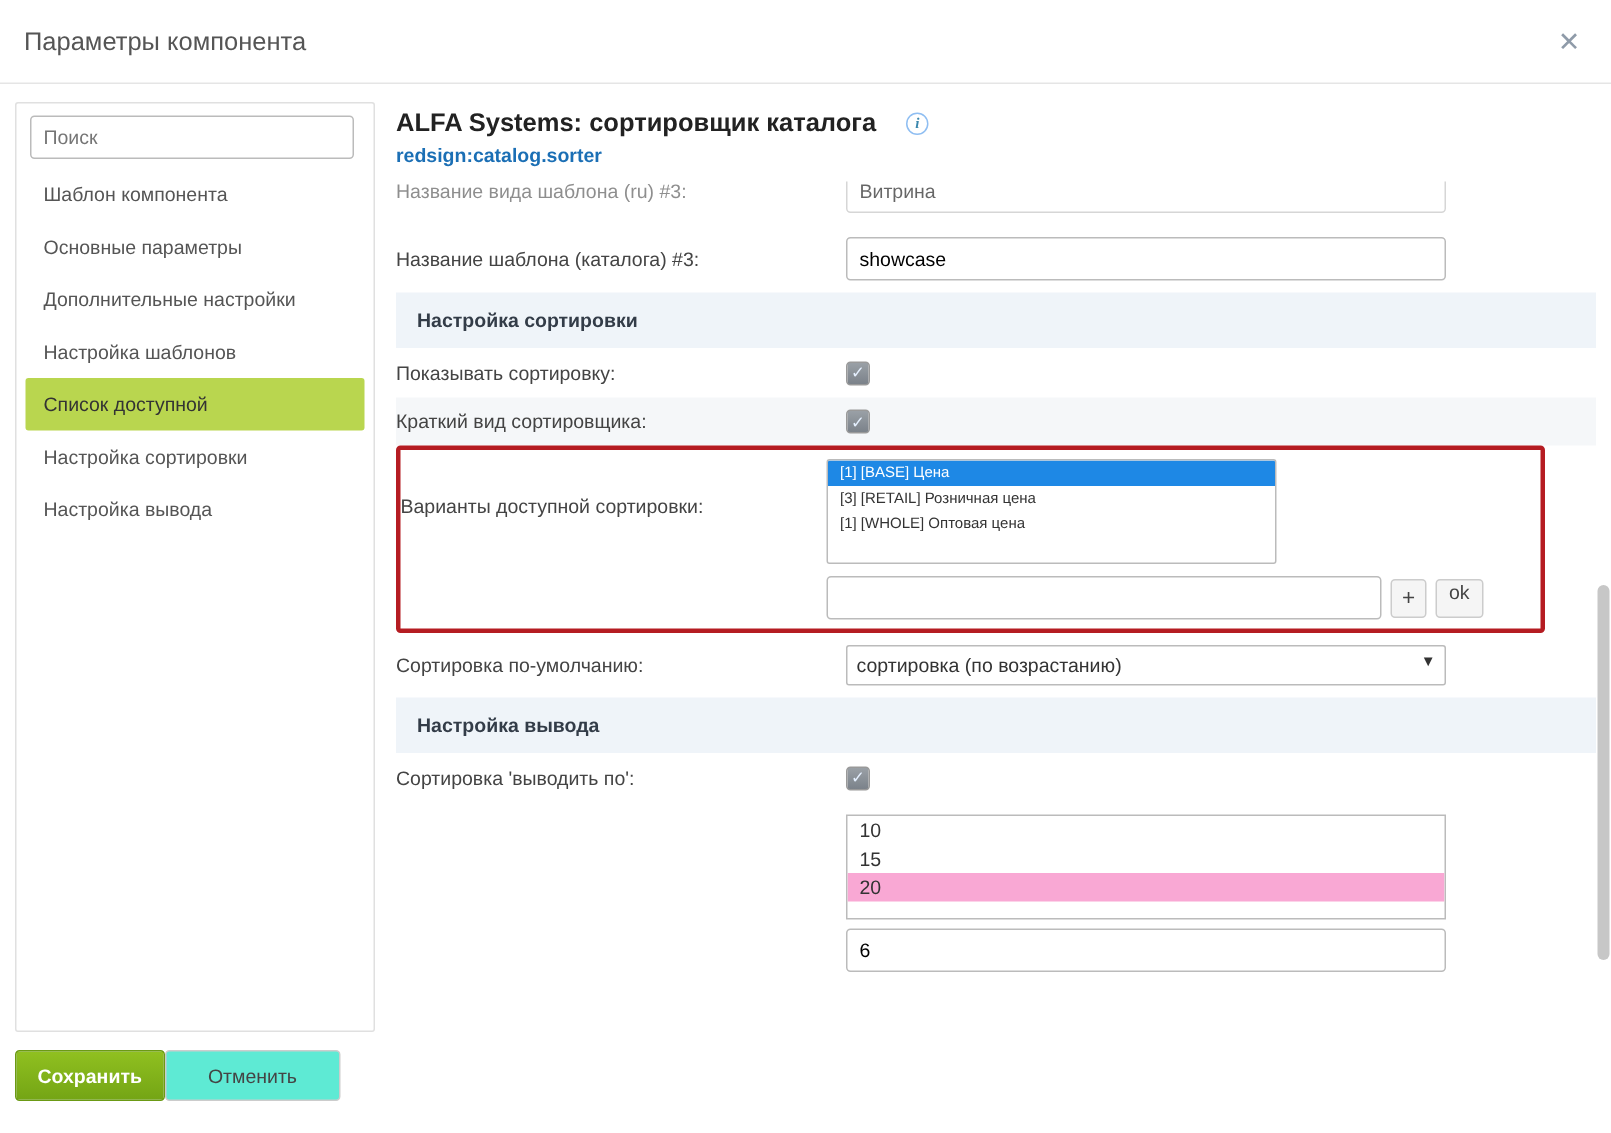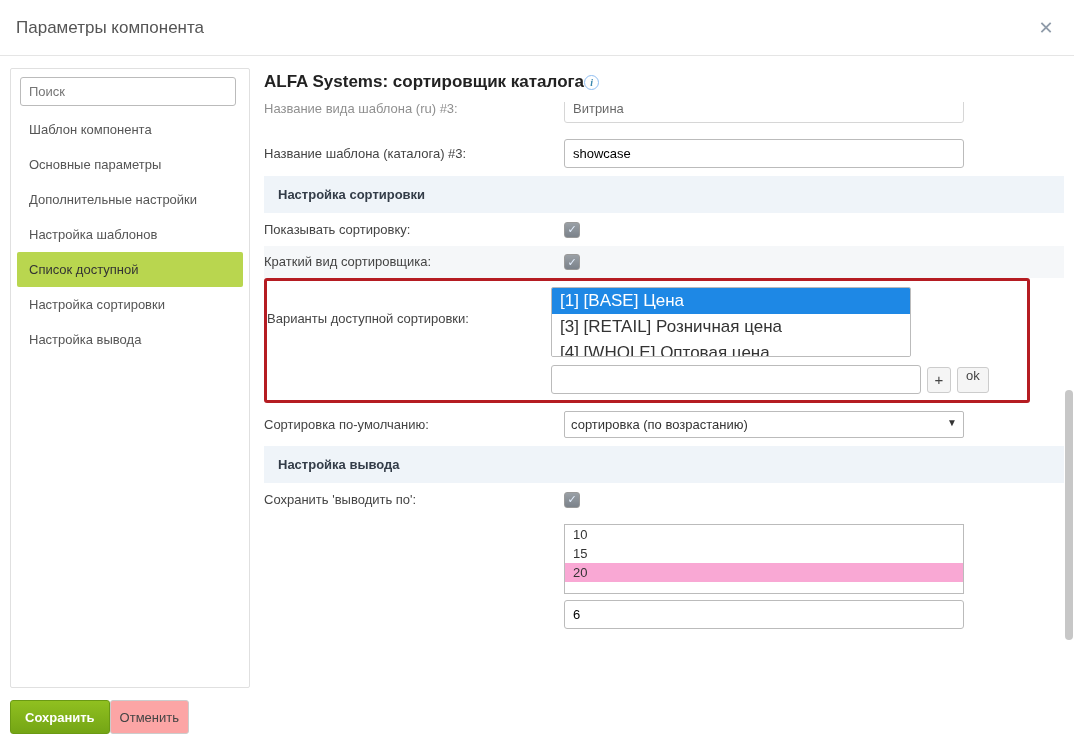--- a/index.html
+++ b/index.html
@@ -83,21 +83,21 @@
   .main-header {
     padding-top: 4px;
     padding-bottom: 10px;
   }
   .main-title {
     font-size: 17px;
     font-weight: bold;
     color: #222;
     display: flex;
     align-items: center;
-    gap: 0;
+    gap: 20px;
   }
   .info-icon {
     display: inline-flex;
     width: 15px; height: 15px;
     border-radius: 50%;
     border: 1px solid #8fbef2;
     color: #3a87ad;
     font-size: 10px;
     font-style: italic;
     font-family: Georgia, serif;
@@ -162,24 +162,24 @@
 
   .highlight-box {
     border: 3px solid #b51c22;
     border-radius: 3px;
     margin-right: 34px;
   }
   .highlight-box .param-row { padding-right: 10px; }
   .highlight-box .param-label { width: 284px; }
 
   .listbox {
-    width: 360px;
+    width: 300px;
     border: 1px solid #bbb;
     border-radius: 2px;
-    font-size: 17px;
+    font-size: 10px;
     overflow-y: scroll;
     height: 70px;
     background: #fff;
   }
   .listbox-item {
     padding: 3px 8px;
     cursor: pointer;
   }
   .listbox-item.selected { background: #1e88e5; color: #fff; }
 
@@ -242,24 +242,24 @@
     background: linear-gradient(#90c020, #74a515);
     color: #fff;
     border: 1px solid #6b9a14;
     border-radius: 3px;
     padding: 7px 14px;
     font-size: 13px;
     font-weight: bold;
     cursor: pointer;
   }
   .btn-cancel {
-    background: #fca5a5;
+    background: #5eead4;
     border: 1px solid #ccc;
     border-radius: 3px;
-    padding: 7px 9px;
+    padding: 7px 28px;
     font-size: 13px;
     cursor: pointer;
     color: #444;
   }
 
   
   .outer-scroll-track {
     position: absolute;
     right: 0; top: 130px; bottom: 62px;
     width: 10px;
@@ -303,20 +303,21 @@
     <div class="nav-item">Настройка вывода</div>
   </div>
 
   <div class="main">
 
     <div class="main-header">
       <div class="main-title">
         <span>ALFA Systems: сортировщик каталога</span>
         <span class="info-icon">i</span>
       </div>
+      <div class="main-subtitle">redsign:catalog.sorter</div>
     </div>
 
     <div class="form-scroll">
 
       <div class="param-row" style="margin-top:-16px; opacity:0.6;">
         <div class="param-label">Название вида шаблона (ru) #3:</div>
         <div class="param-control">
           <input class="text-input" value="Витрина" style="">
         </div>
       </div>
@@ -344,21 +345,21 @@
         </div>
       </div>
 
       <div class="highlight-box">
         <div class="param-row" style="align-items:flex-start; padding-top:6px; padding-bottom:6px;">
           <div class="param-label" style="padding-top:24px;">Варианты доступной сортировки:</div>
           <div class="param-control">
             <div class="listbox">
               <div class="listbox-item selected">[1] [BASE] Цена</div>
               <div class="listbox-item">[3] [RETAIL] Розничная цена</div>
-              <div class="listbox-item">[4] [WHOLE] Оптовая цена</div>
+              <div class="listbox-item">[1] [WHOLE] Оптовая цена</div>
             </div>
             <div class="inline-controls">
               <input class="text-input small" style="">
               <div class="btn-square">+</div>
               <div class="btn-ok">ok</div>
             </div>
           </div>
         </div>
       </div>
 
@@ -368,21 +369,21 @@
           <div class="select">
             <span>сортировка (по возрастанию)</span>
             <span class="arrow">▼</span>
           </div>
         </div>
       </div>
 
       <div class="section-heading">Настройка вывода</div>
 
       <div class="param-row">
-        <div class="param-label">Сохранить 'выводить по':</div>
+        <div class="param-label">Сортировка 'выводить по':</div>
         <div class="param-control">
           <span class="cb">✓</span>
         </div>
       </div>
 
       <div class="param-row" style="align-items:flex-end;">
         <div class="param-label"></div>
         <div class="param-control">
           <div class="numlist">
             <div class="numlist-item">10</div>

